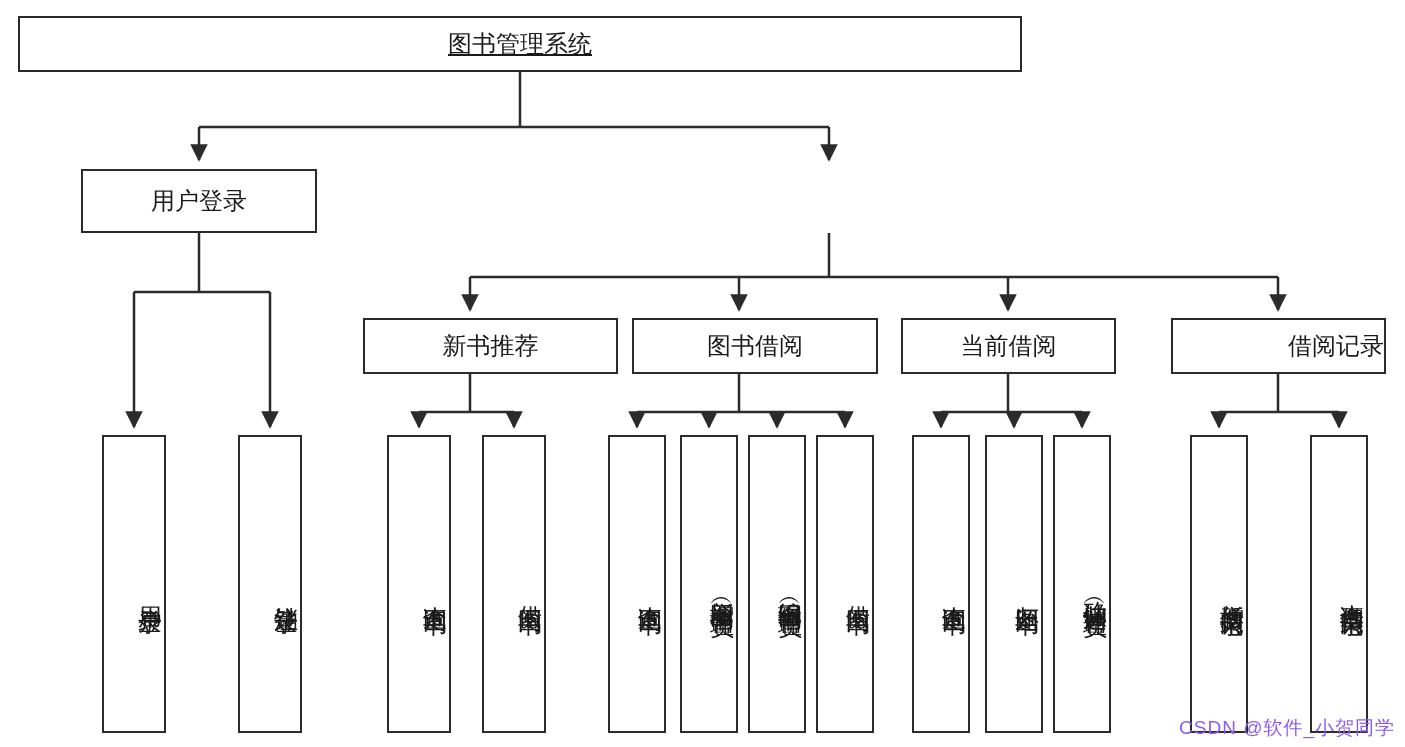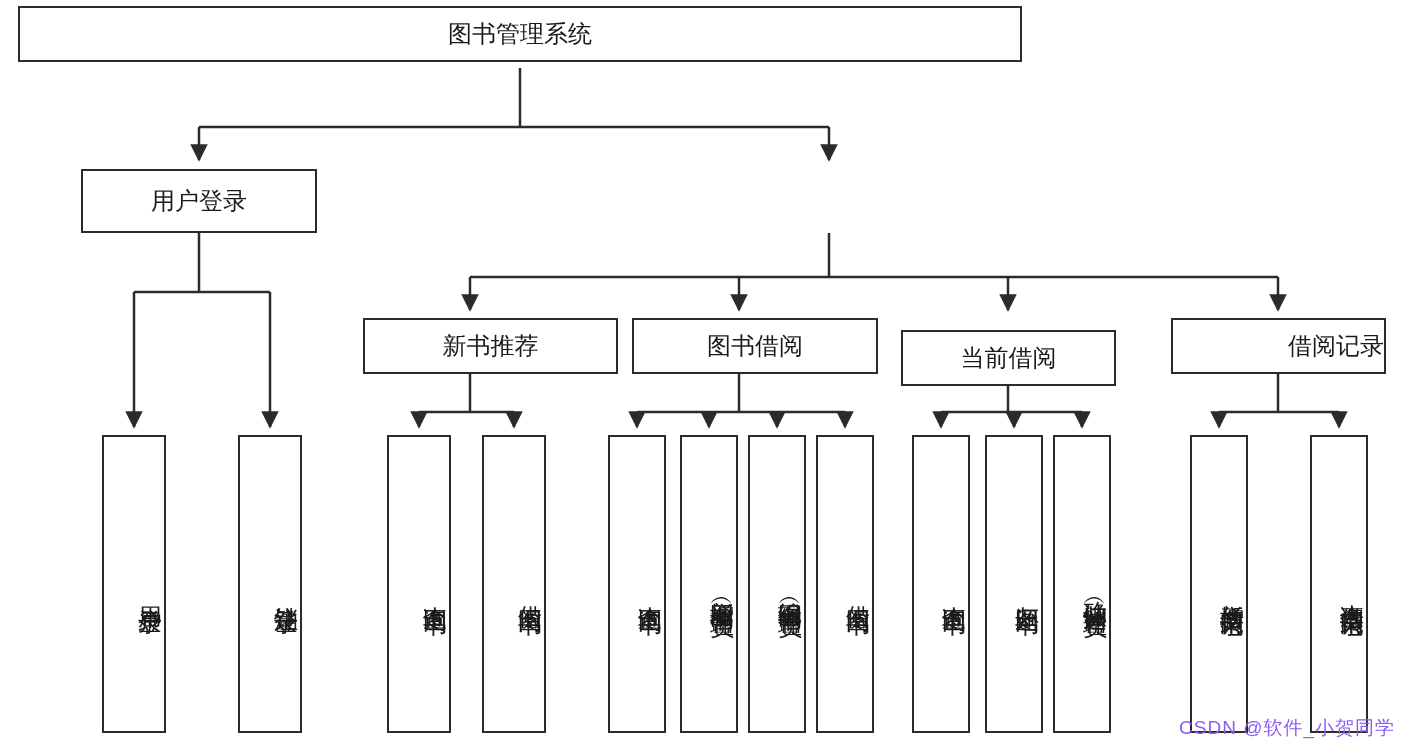--- a/index.html
+++ b/index.html
@@ -117,35 +117,35 @@
       <path d="M 1014 412 L 1014 427" marker-end="url(#arrow)"></path>
       <path d="M 1082 412 L 1082 427" marker-end="url(#arrow)"></path>
 
       <path d="M 1278 374 L 1278 412"></path>
       <path d="M 1219 412 L 1339 412"></path>
       <path d="M 1219 412 L 1219 427" marker-end="url(#arrow)"></path>
       <path d="M 1339 412 L 1339 427" marker-end="url(#arrow)"></path>
     </g>
   </svg>
 
-  <div class="node horiz" style="left: 18px; top: 6px; width: 1004px; height: 56px;">
+  <div class="node horiz" style="left: 18px; top: 16px; width: 1004px; height: 56px; text-decoration: underline;">
     <span class="label">图书管理系统</span>
   </div>
 
   <div class="node horiz" style="left: 81px; top: 169px; width: 236px; height: 64px;">
     <span class="label">用户登录</span>
   </div>
 
   <div class="node horiz" style="left: 363px; top: 318px; width: 255px; height: 56px; justify-content: center;">
     <span class="label">新书推荐</span>
   </div>
   <div class="node horiz" style="left: 632px; top: 318px; width: 246px; height: 56px;">
     <span class="label">图书借阅</span>
   </div>
-  <div class="node horiz" style="left: 901px; top: 318px; width: 215px; height: 56px; margin-top: 12px;">
+  <div class="node horiz" style="left: 901px; top: 318px; width: 215px; height: 56px;">
     <span class="label">当前借阅</span>
   </div>
   <div class="node horiz" style="left: 1171px; top: 318px; width: 215px; height: 56px; justify-content: flex-end;">
     <span class="label">借阅记录</span>
   </div>
 
   <div class="node vert" style="left: 102px; top: 435px; width: 64px; height: 298px;">
     <span class="label">用户登录</span>
   </div>
   <div class="node vert" style="left: 238px; top: 435px; width: 64px; height: 298px;">

